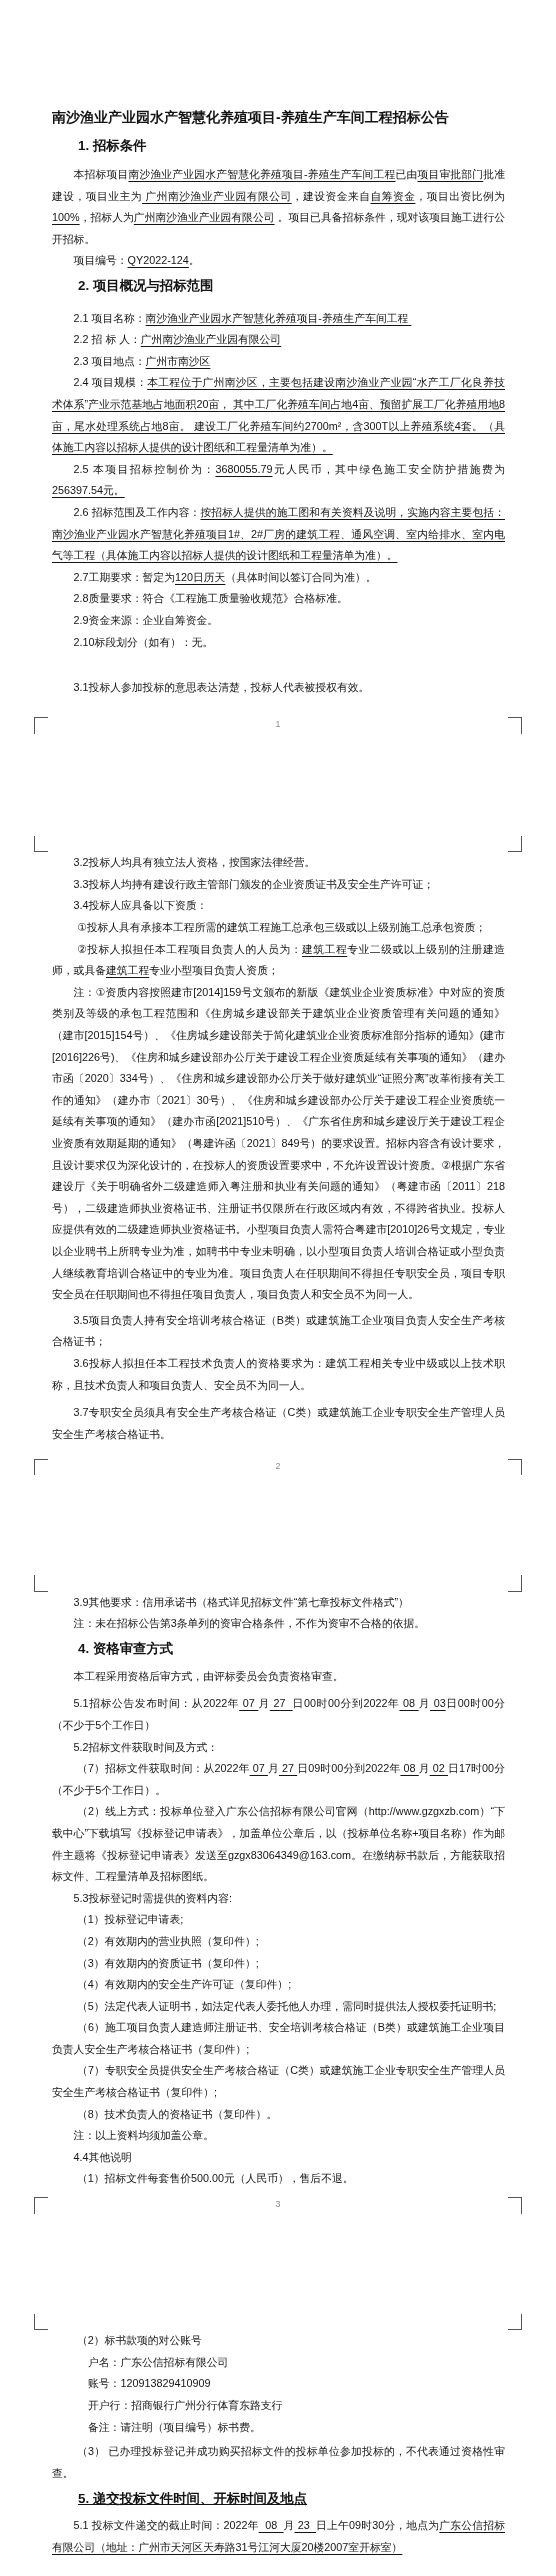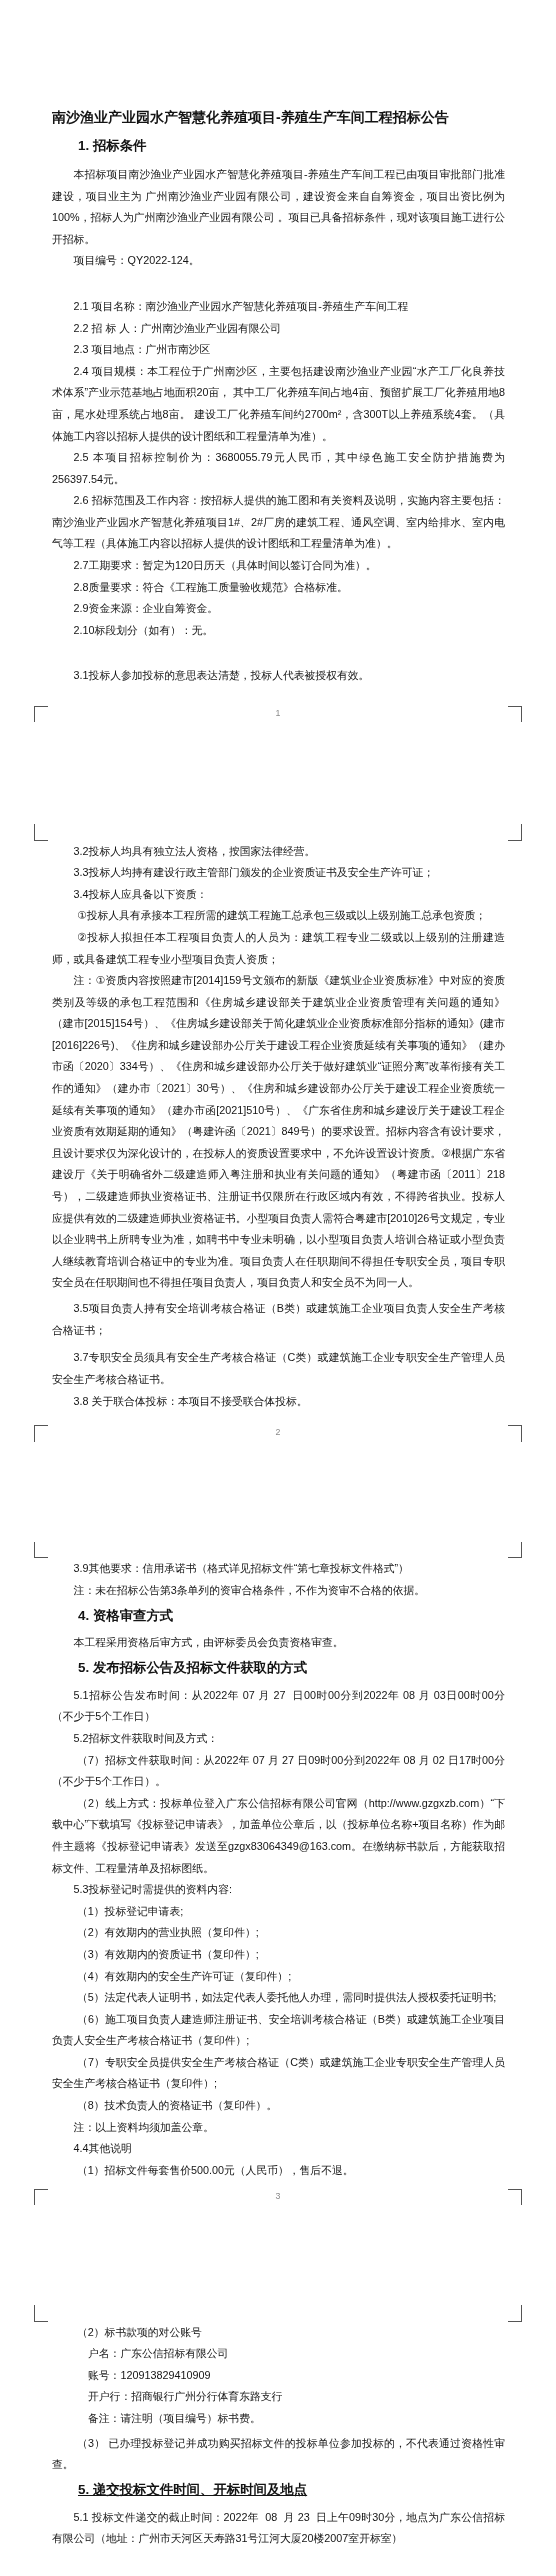--- a/index.html
+++ b/index.html
@@ -29,20 +29,21 @@
   }
   .p{
     font-size:10.8px;
     line-height:21.6px;
     text-align:justify;
   }
   .ind1{text-indent:21.6px;}
   .ind2{text-indent:25px;}
   .ind3{text-indent:36px;}
   .u{
+    text-decoration:underline;
     text-underline-offset:2.6px;
     text-decoration-thickness:0.8px;
   }
   .pb{
     position:relative;
     margin-left:-52px;
     width:556px;
   }
   .pb .num{
     position:absolute;
@@ -61,21 +62,22 @@
 </head>
 <body>
 
 <div class="page">
   <div class="content">
     <div class="t">南沙渔业产业园水产智慧化养殖项目-养殖生产车间工程招标公告</div>
 
   <div class="h" style="margin-top: 7.2px;"><span>1. 招标条件</span></div>
       <div class="p ind1" style="margin-top: 7.2px;"><span>本招标项目</span><span class="u">南沙渔业产业园水产智慧化养殖项目-养殖生产车间工程</span><span>已由</span><span class="u">项目审批部门</span><span>批准建设，项目业主为</span><span class="u">&nbsp;广州南沙渔业产业园有限公司</span><span>，建设资金来自</span><span class="u">自筹资金</span><span>，项目出资比例为</span><span class="u">100%</span><span>，招标人为</span><span class="u">广州南沙渔业产业园有限公司</span><span>&nbsp;。项目已具备招标条件，现对该项目施工进行公开招标。</span></div>
       <div class="p ind1"><span>项目编号：</span><span class="u">QY2022-124</span><span>。</span></div>
-      <div class="p ind1" style="margin-top: 24px;"><span>2.1 项目名称：</span><span class="u">南沙渔业产业园水产智慧化养殖项目-养殖生产车间工程&nbsp;</span></div>
+      <div class="h" style="margin-top: 4.1px;"><span>2. 项目概况与招标范围</span></div>
+      <div class="p ind1" style="margin-top: 11px;"><span>2.1 项目名称：</span><span class="u">南沙渔业产业园水产智慧化养殖项目-养殖生产车间工程&nbsp;</span></div>
       <div class="p ind1"><span>2.2 招 标 人：</span><span class="u">广州南沙渔业产业园有限公司</span></div>
       <div class="p ind1"><span>2.3 项目地点：</span><span class="u">广州市南沙区</span></div>
       <div class="p ind1"><span>2.4 项目规模：</span><span class="u">本工程位于广州南沙区，主要包括建设南沙渔业产业园“水产工厂化良养技术体系”产业示范基地占地面积20亩， 其中工厂化养殖车间占地4亩、预留扩展工厂化养殖用地8亩，尾水处理系统占地8亩。 建设工厂化养殖车间约2700m²，含300T以上养殖系统4套。（具体施工内容以招标人提供的设计图纸和工程量清单为准）。</span></div>
       <div class="p ind1"><span>2.5 本项目招标控制价为：</span><span class="u">3680055.79</span><span>元人民币，其中绿色施工安全防护措施费为</span><span class="u">256397.54元。</span></div>
       <div class="p ind1"><span>2.6 招标范围及工作内容：</span><span class="u">按招标人提供的施工图和有关资料及说明，实施内容主要包括：南沙渔业产业园水产智慧化养殖项目1#、2#厂房的建筑工程、通风空调、室内给排水、室内电气等工程（具体施工内容以招标人提供的设计图纸和工程量清单为准）。</span></div>
       <div class="p ind1"><span>2.7工期要求：暂定为</span><span class="u">120日历天</span><span>（具体时间以签订合同为准）。</span></div>
       <div class="p ind1"><span>2.8质量要求：符合《工程施工质量验收规范》合格标准。</span></div>
       <div class="p ind1"><span>2.9资金来源：企业自筹资金。</span></div>
       <div class="p ind1"><span>2.10标段划分（如有）：无。</span></div>
       <div class="p ind1" style="margin-top: 24px;"><span>3.1投标人参加投标的意思表达清楚，投标人代表被授权有效。</span></div>
@@ -86,34 +88,33 @@
         <div class="mark m-br"></div>
         <div class="num">1</div>
       </div>
       <div class="p ind1"><span>3.2投标人均具有独立法人资格，按国家法律经营。</span></div>
       <div class="p ind1"><span>3.3投标人均持有建设行政主管部门颁发的企业资质证书及安全生产许可证；</span></div>
       <div class="p ind1"><span>3.4投标人应具备以下资质：</span></div>
       <div class="p ind2"><span>①投标人具有承接本工程所需的建筑工程施工总承包三级或以上级别施工总承包资质；</span></div>
       <div class="p ind2"><span>②投标人拟担任本工程项目负责人的人员为：</span><span class="u">建筑工程</span><span>专业二级或以上级别的注册建造师，或具备</span><span class="u">建筑工程</span><span>专业小型项目负责人资质；</span></div>
       <div class="p ind1"><span>注：①资质内容按照建市[2014]159号文颁布的新版《建筑业企业资质标准》中对应的资质类别及等级的承包工程范围和《住房城乡建设部关于建筑业企业资质管理有关问题的通知》（建市[2015]154号）、《住房城乡建设部关于简化建筑业企业资质标准部分指标的通知》(建市[2016]226号)、《住房和城乡建设部办公厅关于建设工程企业资质延续有关事项的通知》（建办市函〔2020〕334号）、《住房和城乡建设部办公厅关于做好建筑业“证照分离”改革衔接有关工作的通知》（建办市〔2021〕30号）、《住房和城乡建设部办公厅关于建设工程企业资质统一延续有关事项的通知》（建办市函[2021]510号）、《广东省住房和城乡建设厅关于建设工程企业资质有效期延期的通知》（粤建许函〔2021〕849号）的要求设置。招标内容含有设计要求，且设计要求仅为深化设计的，在投标人的资质设置要求中，不允许设置设计资质。②根据广东省建设厅《关于明确省外二级建造师入粤注册和执业有关问题的通知》（粤建市函〔2011〕218号），二级建造师执业资格证书、注册证书仅限所在行政区域内有效，不得跨省执业。投标人应提供有效的二级建造师执业资格证书。小型项目负责人需符合粤建市[2010]26号文规定，专业以企业聘书上所聘专业为准，如聘书中专业未明确，以小型项目负责人培训合格证或小型负责人继续教育培训合格证中的专业为准。项目负责人在任职期间不得担任专职安全员，项目专职安全员在任职期间也不得担任项目负责人，项目负责人和安全员不为同一人。</span></div>
       <div class="p ind1" style="margin-top: 4.1px;"><span>3.5项目负责人持有安全培训考核合格证（B类）或建筑施工企业项目负责人安全生产考核合格证书；</span></div>
+      <div class="p ind1"><span>3.6投标人拟担任本工程技术负责人的资格要求为：建筑工程相关专业中级或以上技术职称，且技术负责人和项目负责人、安全员不为同一人。</span></div>
       <div class="p ind1" style="margin-top: 6.2px;"><span>3.7专职安全员须具有安全生产考核合格证（C类）或建筑施工企业专职安全生产管理人员安全生产考核合格证书。</span></div>
-      <div class="p ind1"><span>3.8 关于联合体投标：本项目不接受联合体投标。</span></div>
       <div class="pb" style="margin-top: 13px; height: 133px;">
         <div class="mark m-tl"></div>
         <div class="mark m-tr"></div>
         <div class="mark m-bl"></div>
         <div class="mark m-br"></div>
         <div class="num">2</div>
       </div>
       <div class="p ind1"><span>3.9其他要求：信用承诺书（格式详见招标文件“第七章投标文件格式”）</span></div>
       <div class="p ind1"><span>注：未在招标公告第3条单列的资审合格条件，不作为资审不合格的依据。</span></div>
       <div class="h" style="margin-top: 4.1px;"><span>4. 资格审查方式</span></div>
       <div class="p ind1" style="margin-top: 6.2px;"><span>本工程采用资格后审方式，由评标委员会负责资格审查。</span></div>
-      <div class="h" style="margin-top: 4.1px;"><span>5. 发布招标公告及招标文件获取的方式</span></div>
       <div class="p ind1" style="margin-top: 6.2px;"><span>5.1招标公告发布时间：从2022年</span><span class="u">&nbsp;07&nbsp;</span><span>月</span><span class="u">&nbsp;27&nbsp;&nbsp;</span><span>日00时00分到2022年</span><span class="u">&nbsp;08&nbsp;</span><span>月</span><span class="u">&nbsp;03</span><span>日00时00分（不少于5个工作日）</span></div>
       <div class="p ind1"><span>5.2招标文件获取时间及方式：</span></div>
       <div class="p ind2"><span>（7）招标文件获取时间：从2022年</span><span class="u">&nbsp;07&nbsp;</span><span>月</span><span class="u">&nbsp;27&nbsp;</span><span>日09时00分到2022年</span><span class="u">&nbsp;08&nbsp;</span><span>月</span><span class="u">&nbsp;02&nbsp;</span><span>日17时00分（不少于5个工作日）。</span></div>
       <div class="p ind2"><span>（2）线上方式：投标单位登入广东公信招标有限公司官网（http://www.gzgxzb.com）“下载中心”下载填写《投标登记申请表》，加盖单位公章后，以（投标单位名称+项目名称）作为邮件主题将《投标登记申请表》发送至gzgx83064349@163.com。在缴纳标书款后，方能获取招标文件、工程量清单及招标图纸。</span></div>
       <div class="p ind1"><span>5.3投标登记时需提供的资料内容:</span></div>
       <div class="p ind2"><span>（1）投标登记申请表;</span></div>
       <div class="p ind2"><span>（2）有效期内的营业执照（复印件）;</span></div>
       <div class="p ind2"><span>（3）有效期内的资质证书（复印件）;</span></div>
       <div class="p ind2"><span>（4）有效期内的安全生产许可证（复印件）;</span></div>
       <div class="p ind2"><span>（5）法定代表人证明书，如法定代表人委托他人办理，需同时提供法人授权委托证明书;</span></div>

